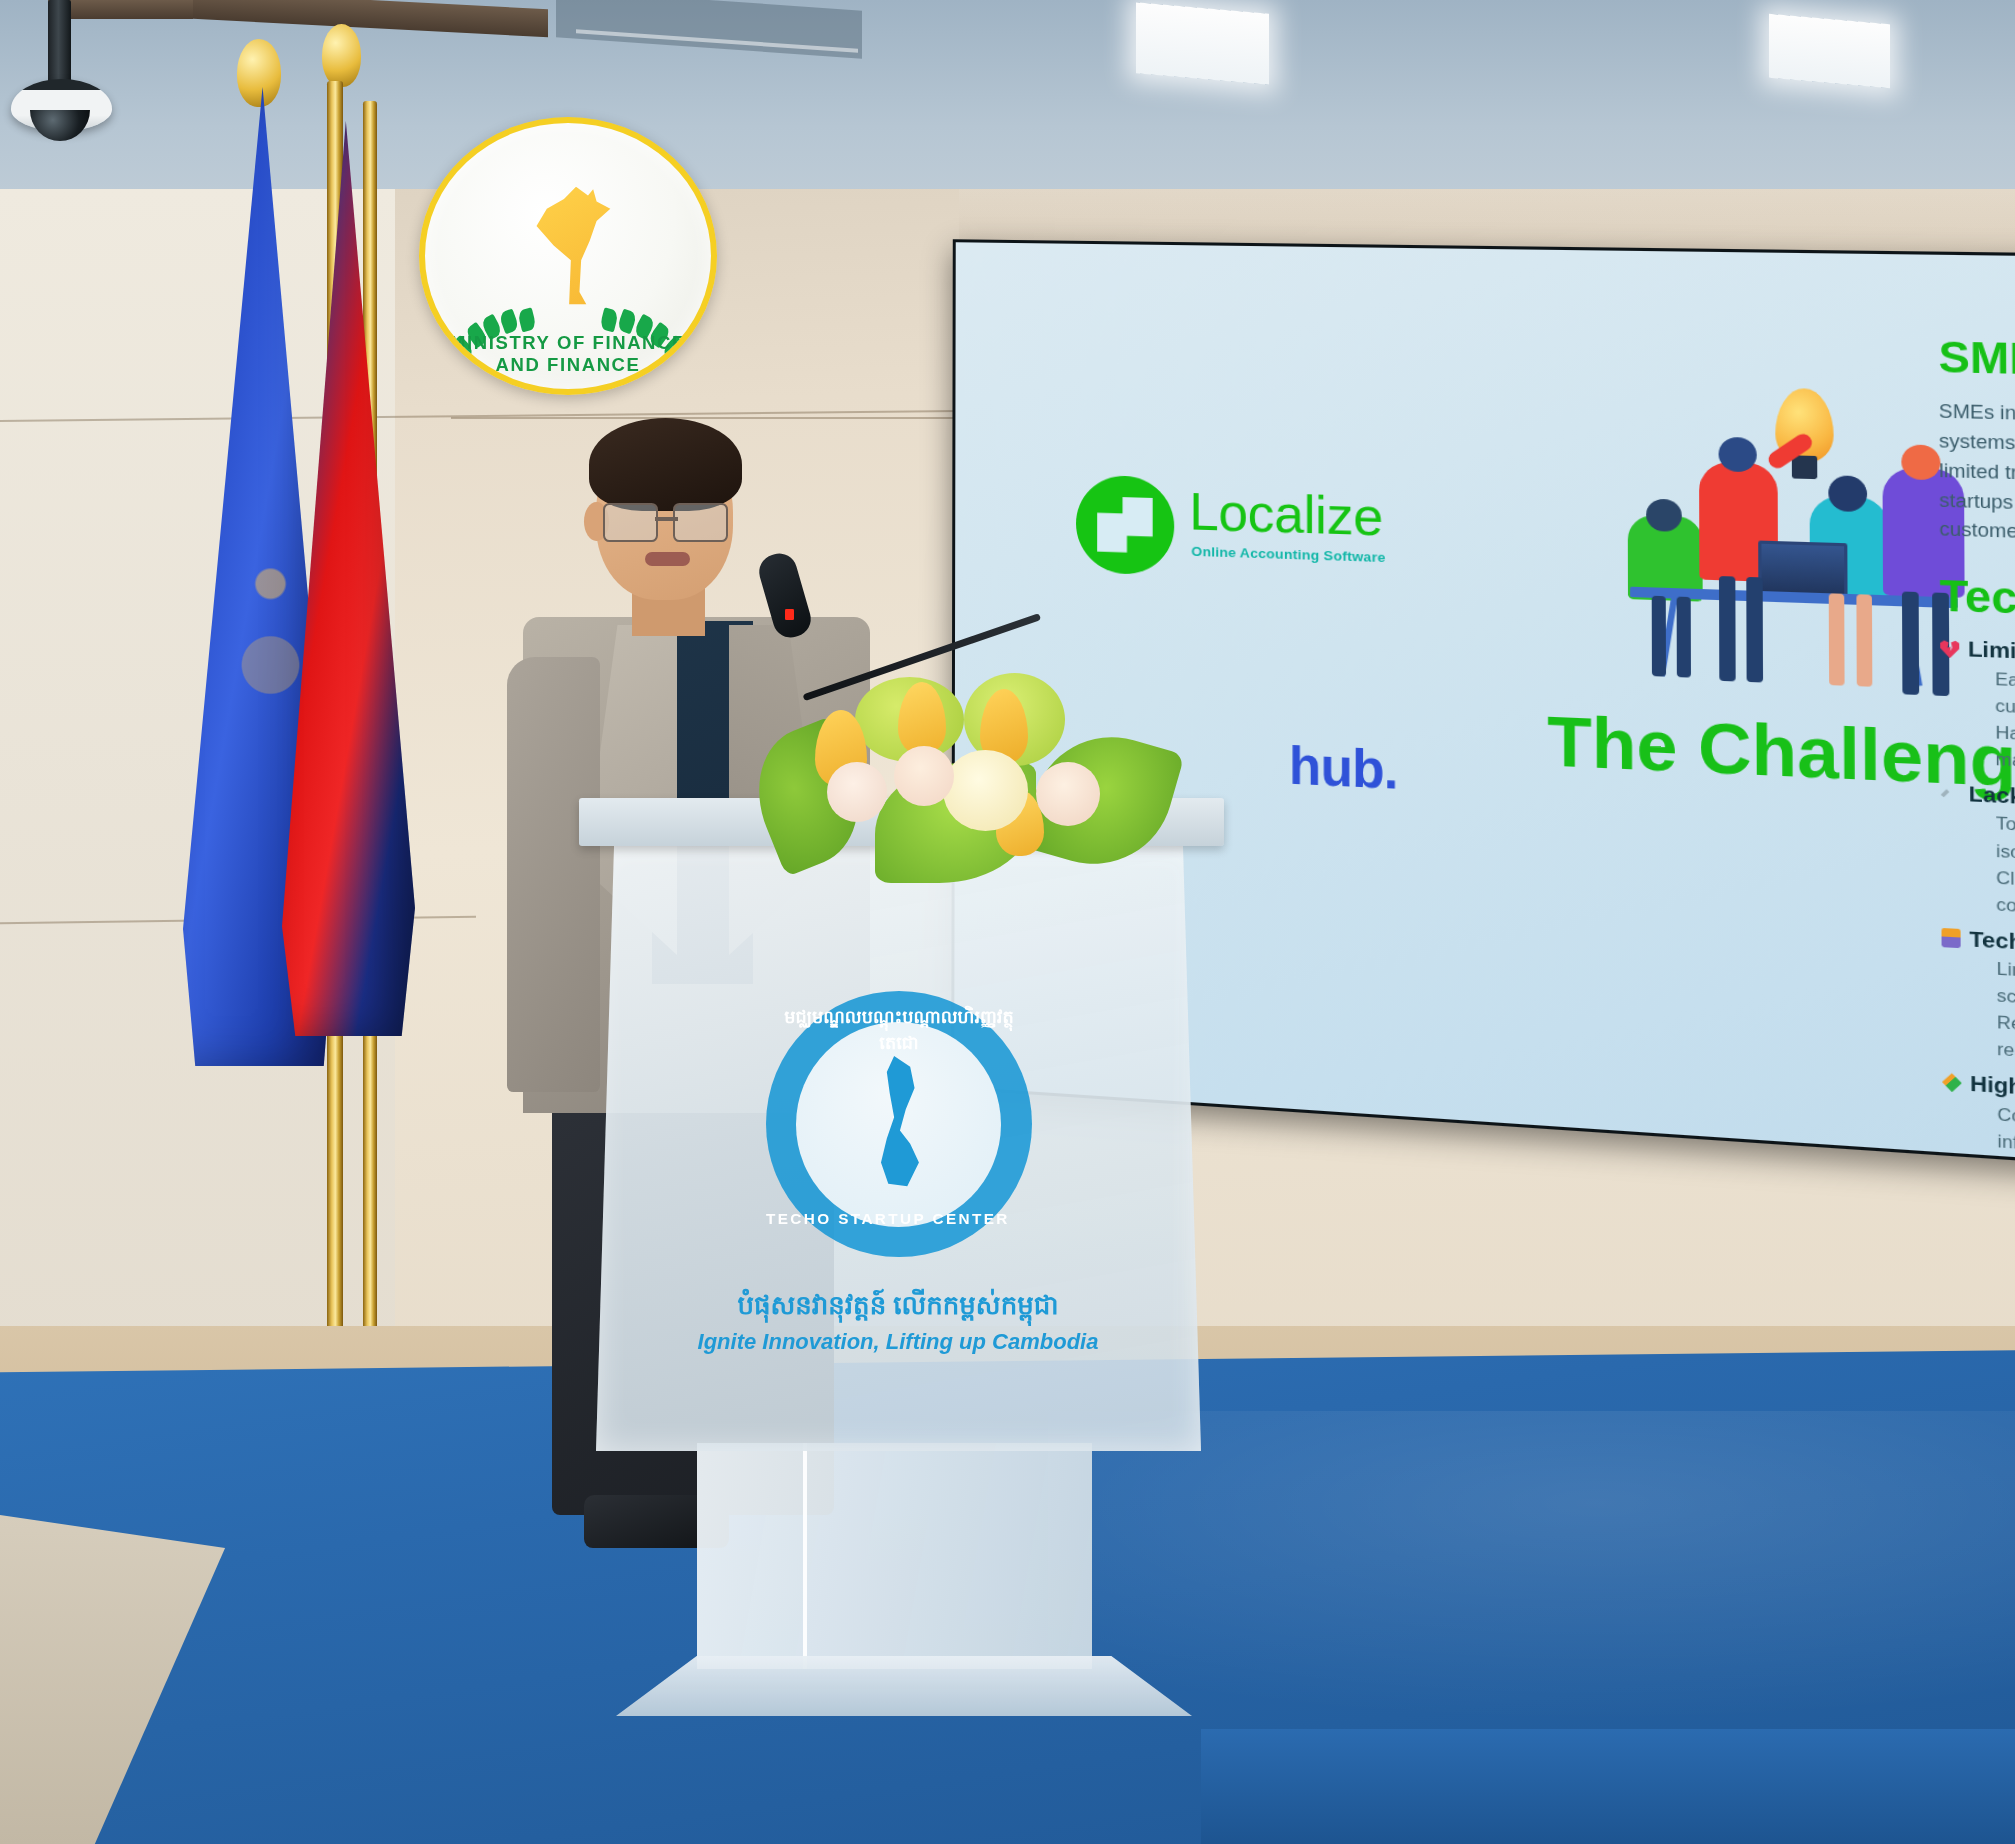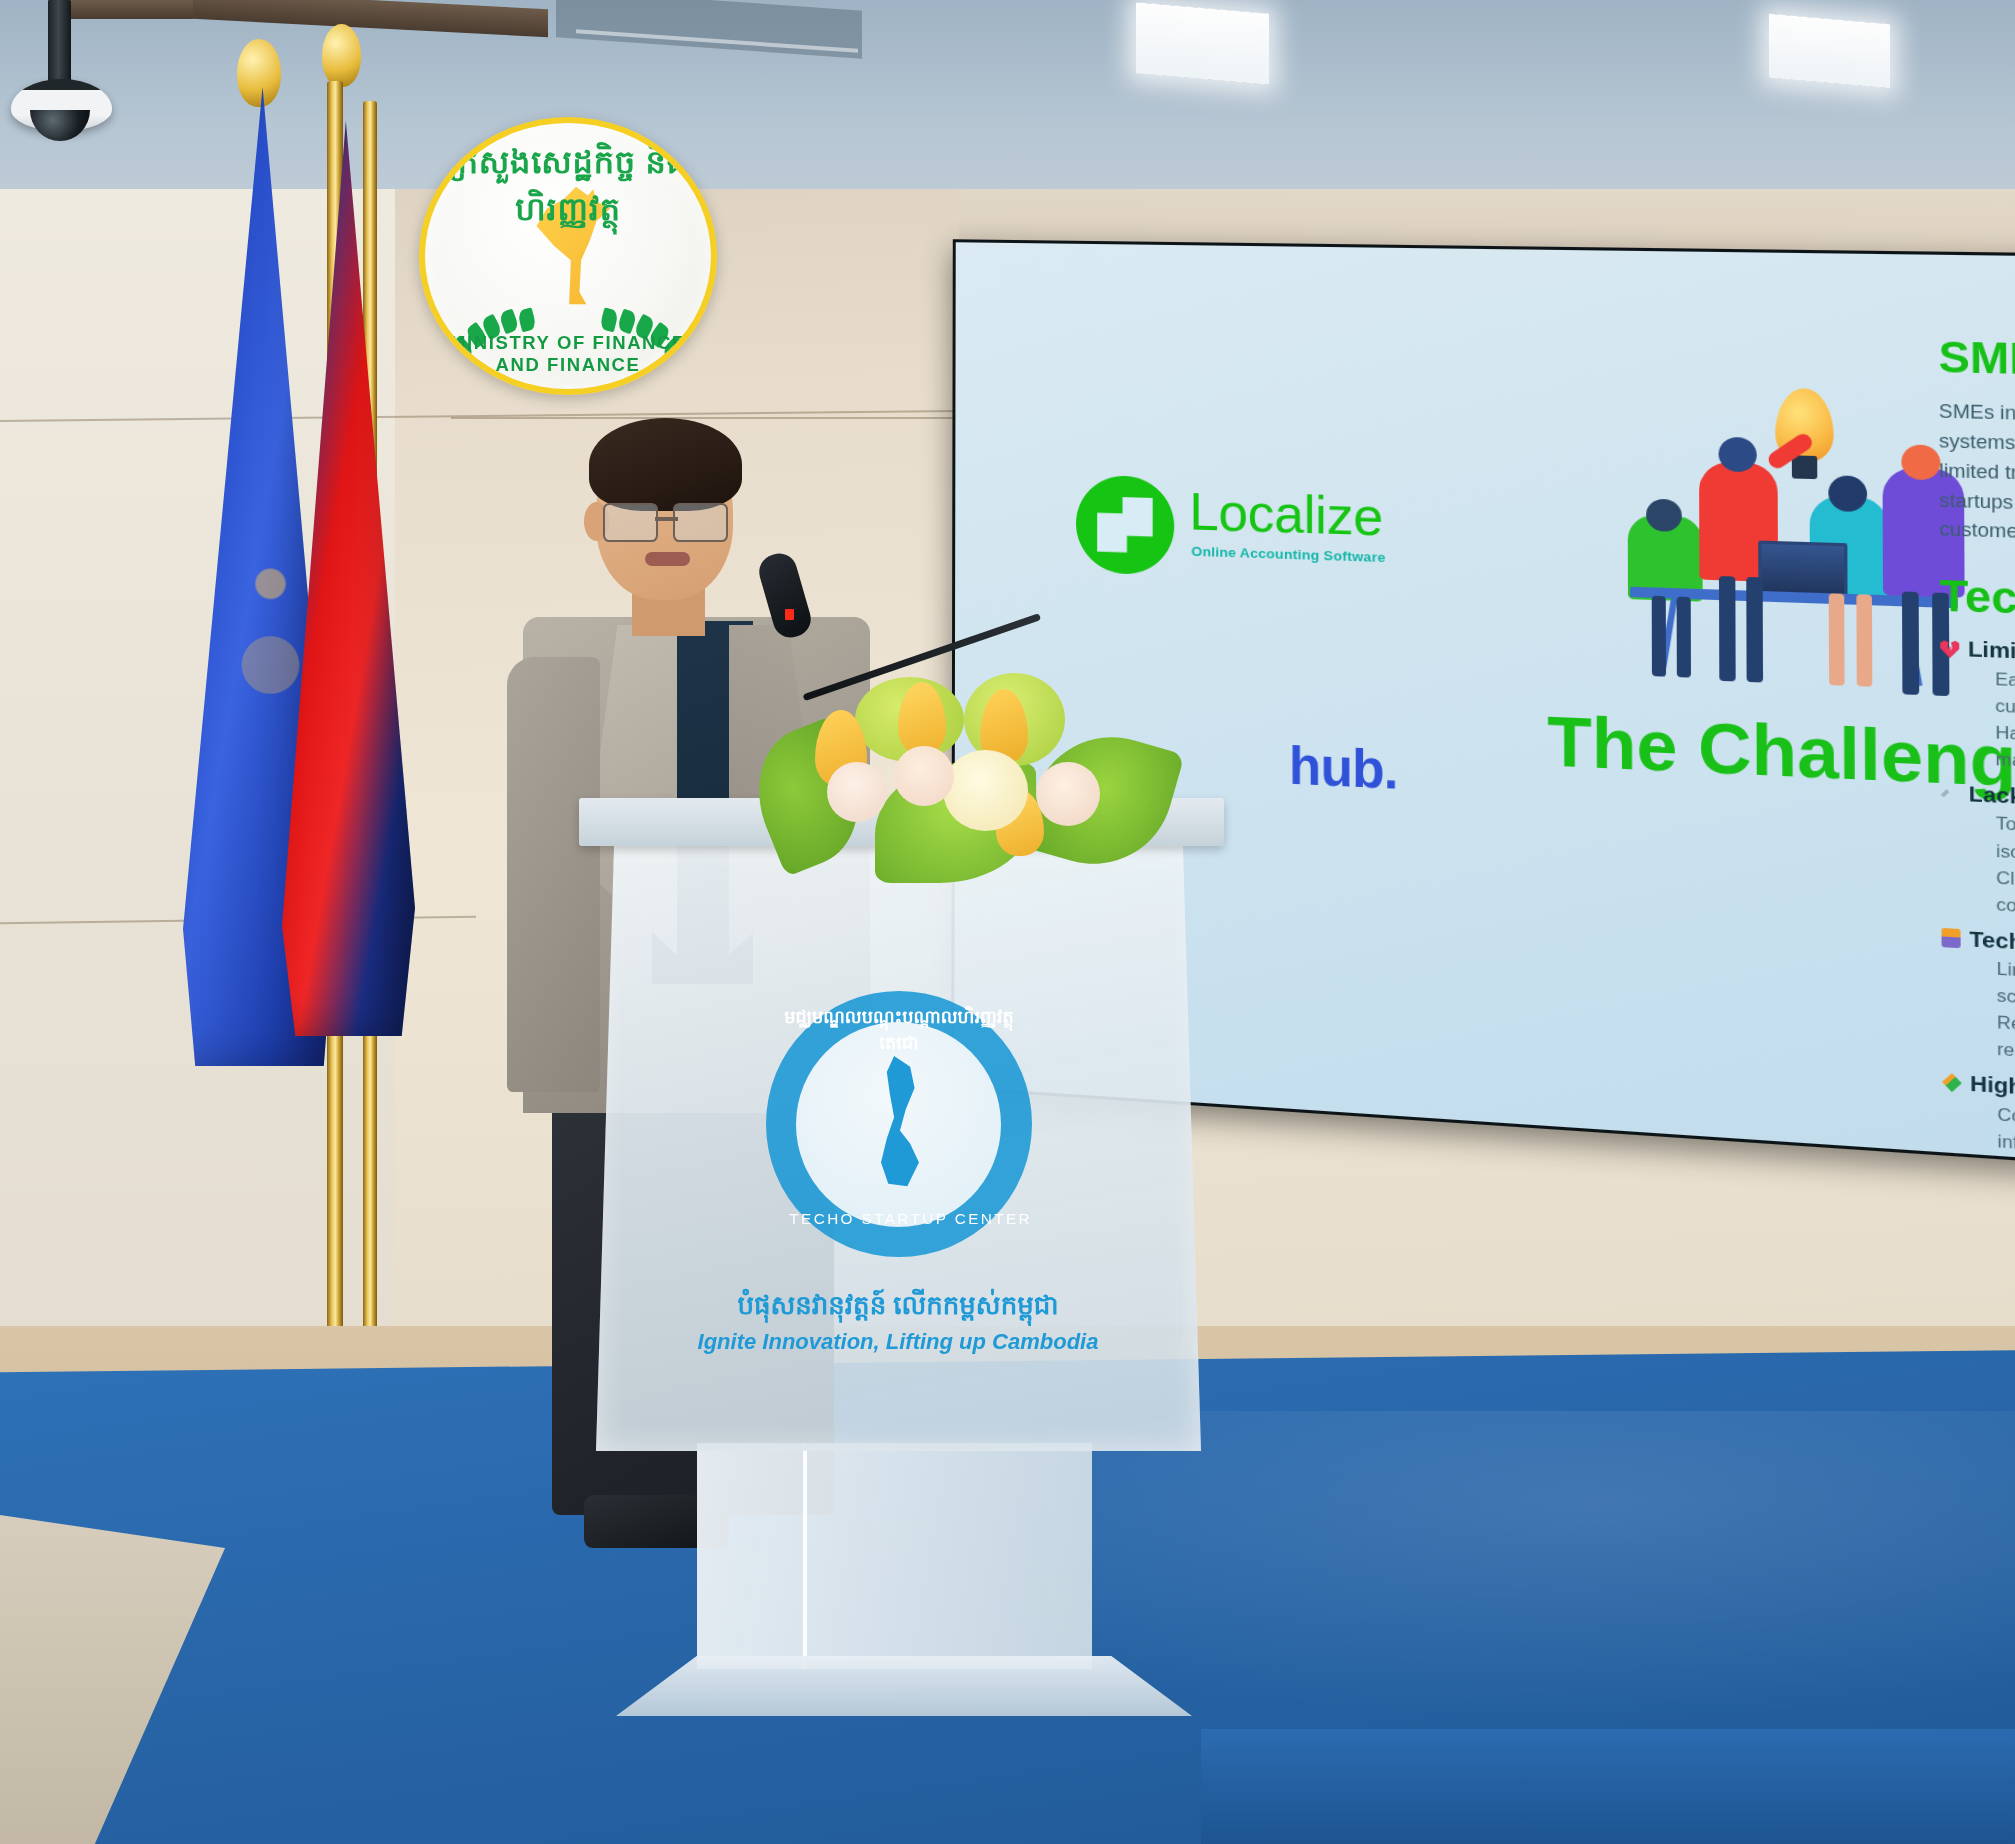--- a/index.html
+++ b/index.html
@@ -148,22 +148,22 @@
     clip-path:polygon(14% 0,86% 0,100% 100%,0 100%);}
   #podSeal{left:210px;top:193px;width:266px;height:266px;border-radius:50%;
     background:#1f9ad6;opacity:.9;
     box-shadow:inset 0 0 0 31px rgba(255,255,255,.0);}
   #podSealIn{left:240px;top:224px;width:205px;height:205px;border-radius:50%;
     background:radial-gradient(circle at 45% 35%,#f2f8fb,#dfeef6);}
   #seahorse{left:306px;top:258px;width:73px;height:133px;background:#1f9ad6;
     clip-path:polygon(44% 0,66% 8%,72% 24%,60% 40%,52% 56%,66% 66%,78% 80%,62% 98%,36% 96%,26% 80%,34% 62%,44% 46%,38% 28%,34% 12%);}
   #sealArcTop{left:210px;top:208px;width:266px;text-align:center;color:#fff;
     font-size:17.7px;font-weight:700;}
-  #sealArcBot{left:210px;top:412px;width:266px;text-align:right;color:#fff;
-    font-size:15.3px;font-weight:400;letter-spacing:2.4px;}
+  #sealArcBot{left:210px;top:412px;width:266px;text-align:left;color:#fff;
+    font-size:15.3px;font-weight:700;letter-spacing:2.4px;}
   #podKh{left:56px;top:491px;width:572px;text-align:center;color:#1f9ad6;
     font-size:26px;font-weight:700;}
   #podEn{left:56px;top:531px;width:572px;text-align:center;color:#1f9ad6;
     font-size:22px;font-weight:600;font-style:italic;}
 
   
   #speaker{left:463px;top:407px;width:467px;height:1157px;}
   #spHead{left:133px;top:24px;width:137px;height:169px;
     background:linear-gradient(160deg,#e8b98f,#d49f72);border-radius:48% 48% 44% 44%;}
   #spHair{left:126px;top:11.3px;width:153px;height:93px;
@@ -253,21 +253,20 @@
       <div class="lf" style="left:54%;top:30%;transform:rotate(-12deg);"></div>
       <div class="lf" style="left:72%;top:32%;transform:rotate(-6deg);"></div>
     </div>
     <div class="laurel" style="right:8%;transform:scaleX(-1) rotate(-8deg);">
       <div class="lf" style="left:4%;top:60%;transform:rotate(-35deg);"></div>
       <div class="lf" style="left:20%;top:44%;transform:rotate(-28deg);"></div>
       <div class="lf" style="left:36%;top:34%;transform:rotate(-20deg);"></div>
       <div class="lf" style="left:54%;top:30%;transform:rotate(-12deg);"></div>
       <div class="lf" style="left:72%;top:32%;transform:rotate(-6deg);"></div>
     </div>
-    <div class="abs" id="embArcTop">ក្រសួងសេដ្ឋកិច្ច និង ហិរញ្ញវត្ថុ</div>
     <div class="abs" id="embArcBot">MINISTRY OF FINANCE AND FINANCE</div>
   </div>
 
   <div class="abs finial" style="left:237px;top:39px;width:44px;height:68px;"></div>
   <div class="abs finial" style="left:322px;top:24px;width:39px;height:63px;"></div>
   <div class="abs flagpole" style="left:327px;top:81px;width:16px;height:1282px;"></div>
   <div class="abs flagpole" style="left:363px;top:101px;width:13.7px;height:1265px;"></div>
   <div class="abs" id="flagBlue"></div>
   <div class="abs" id="khmerMotif"></div>
   <div class="abs" id="flagCam"></div>

